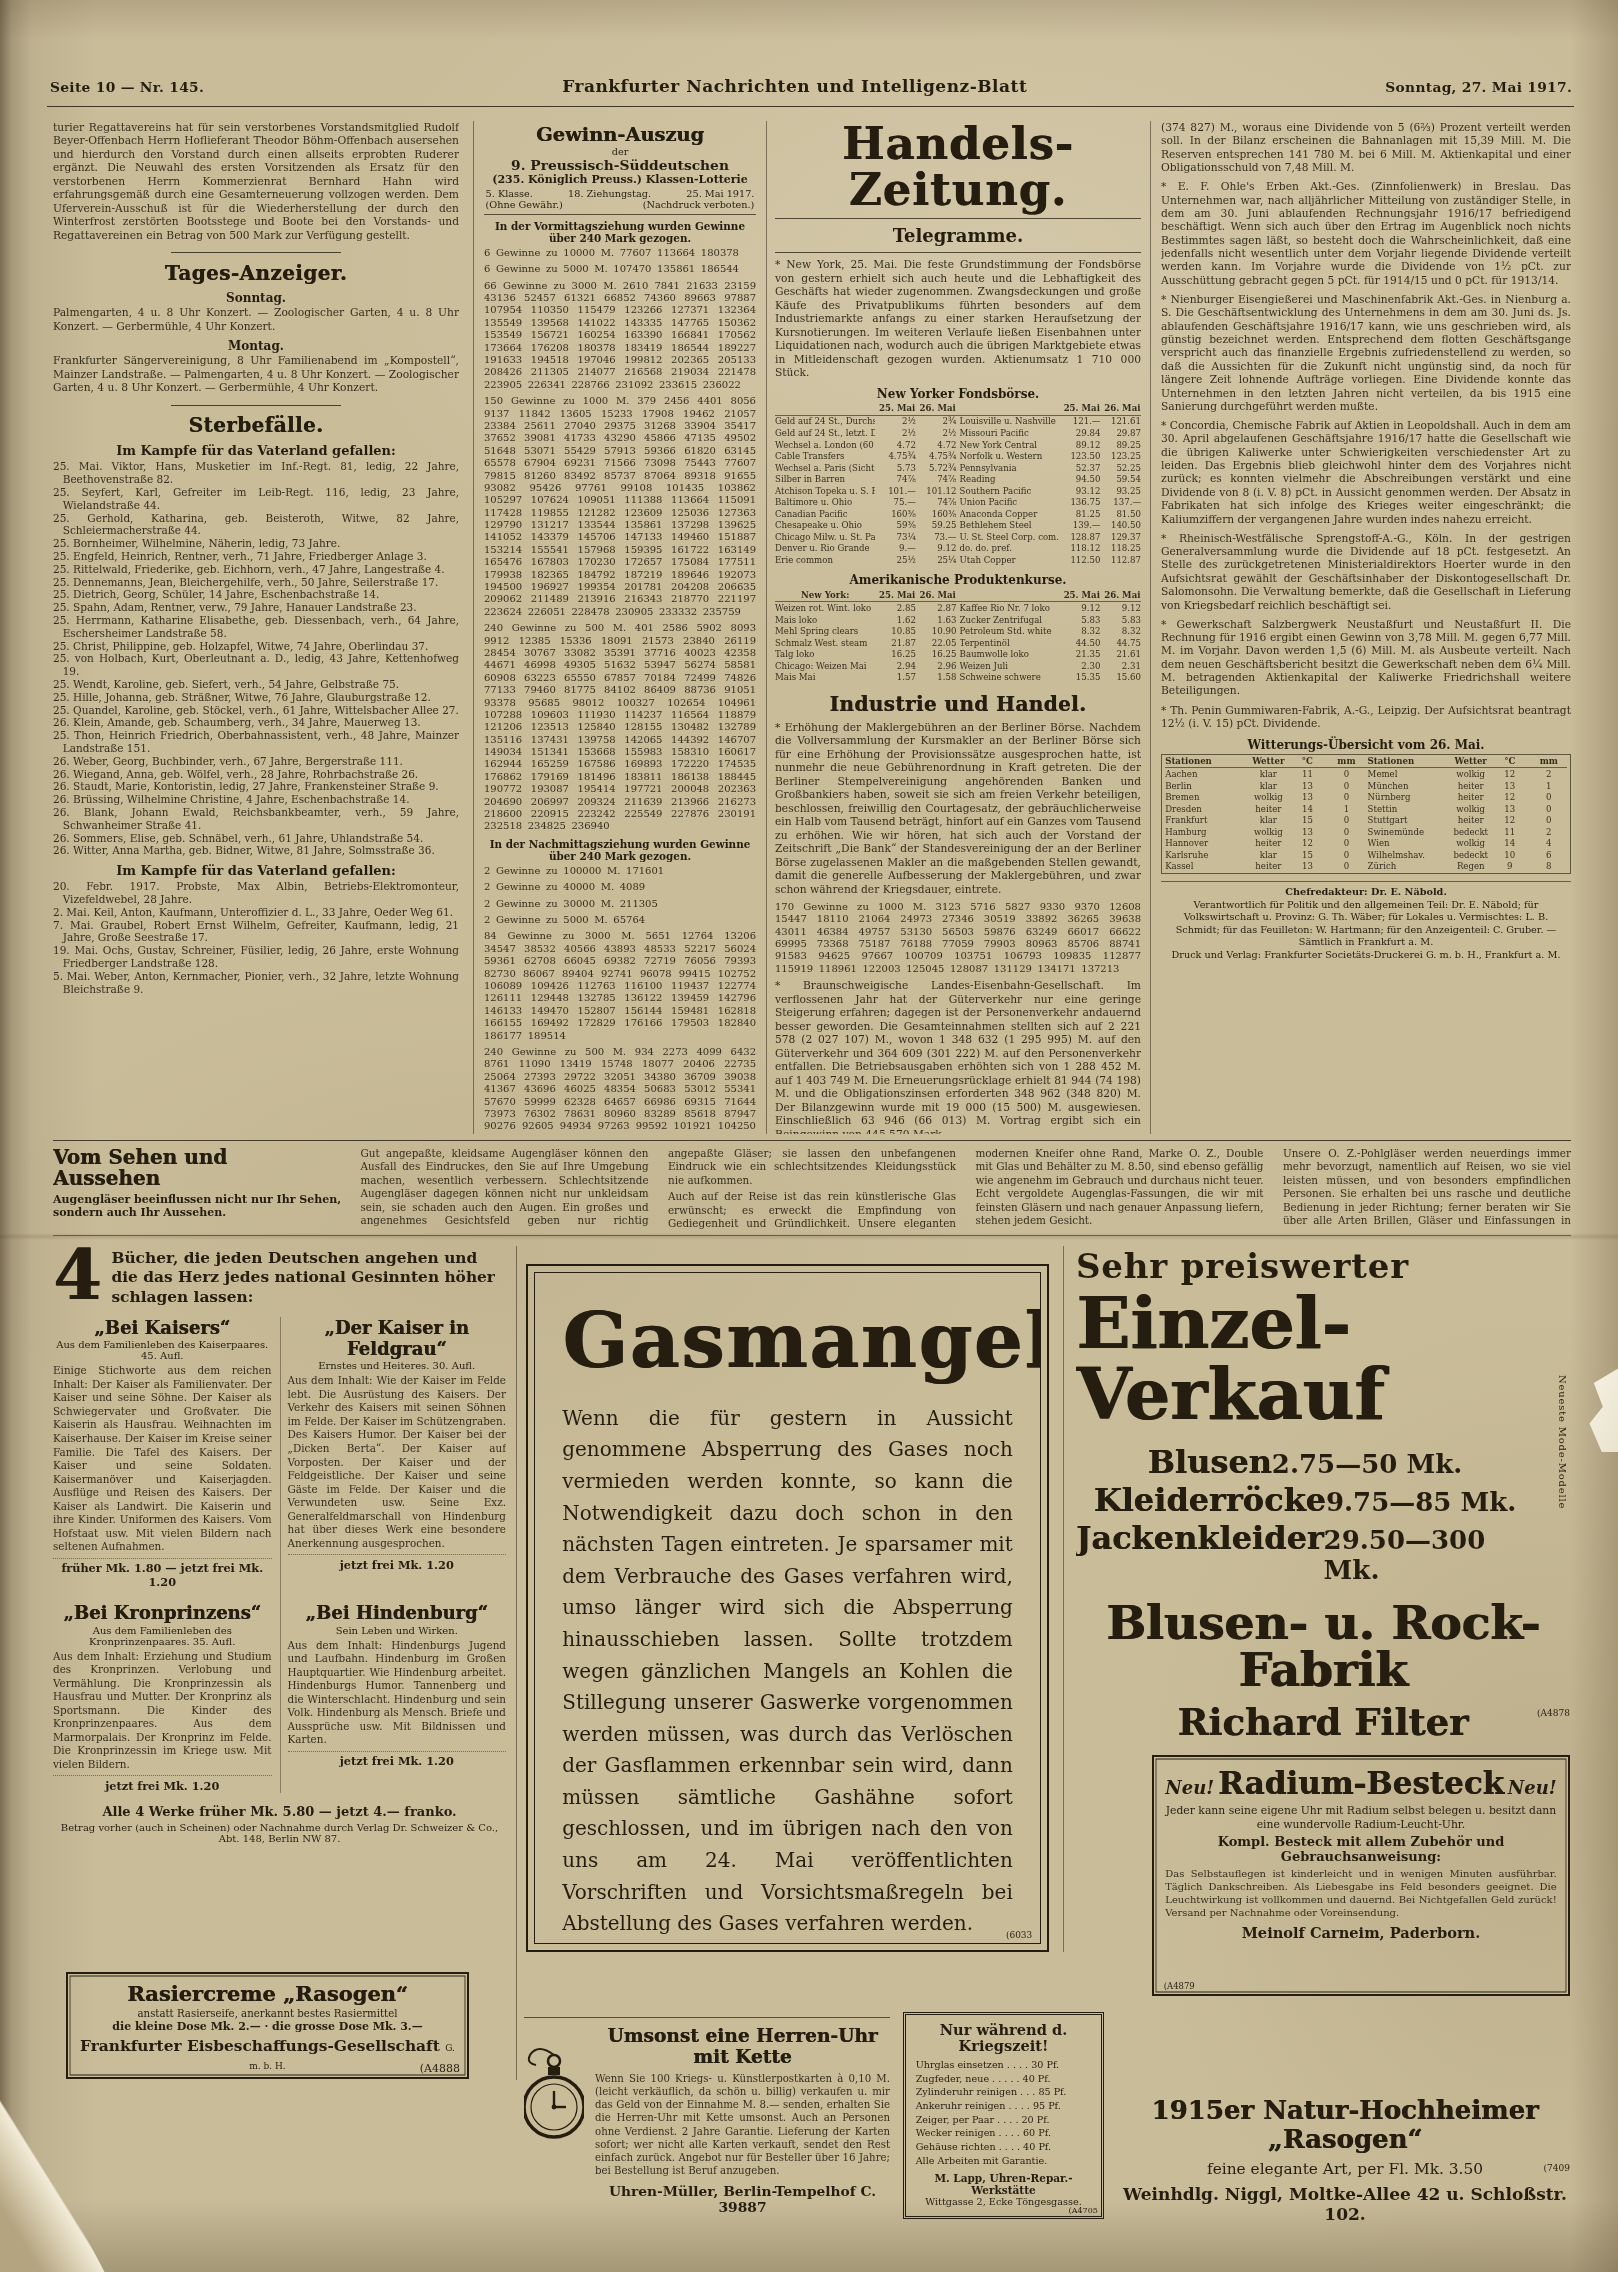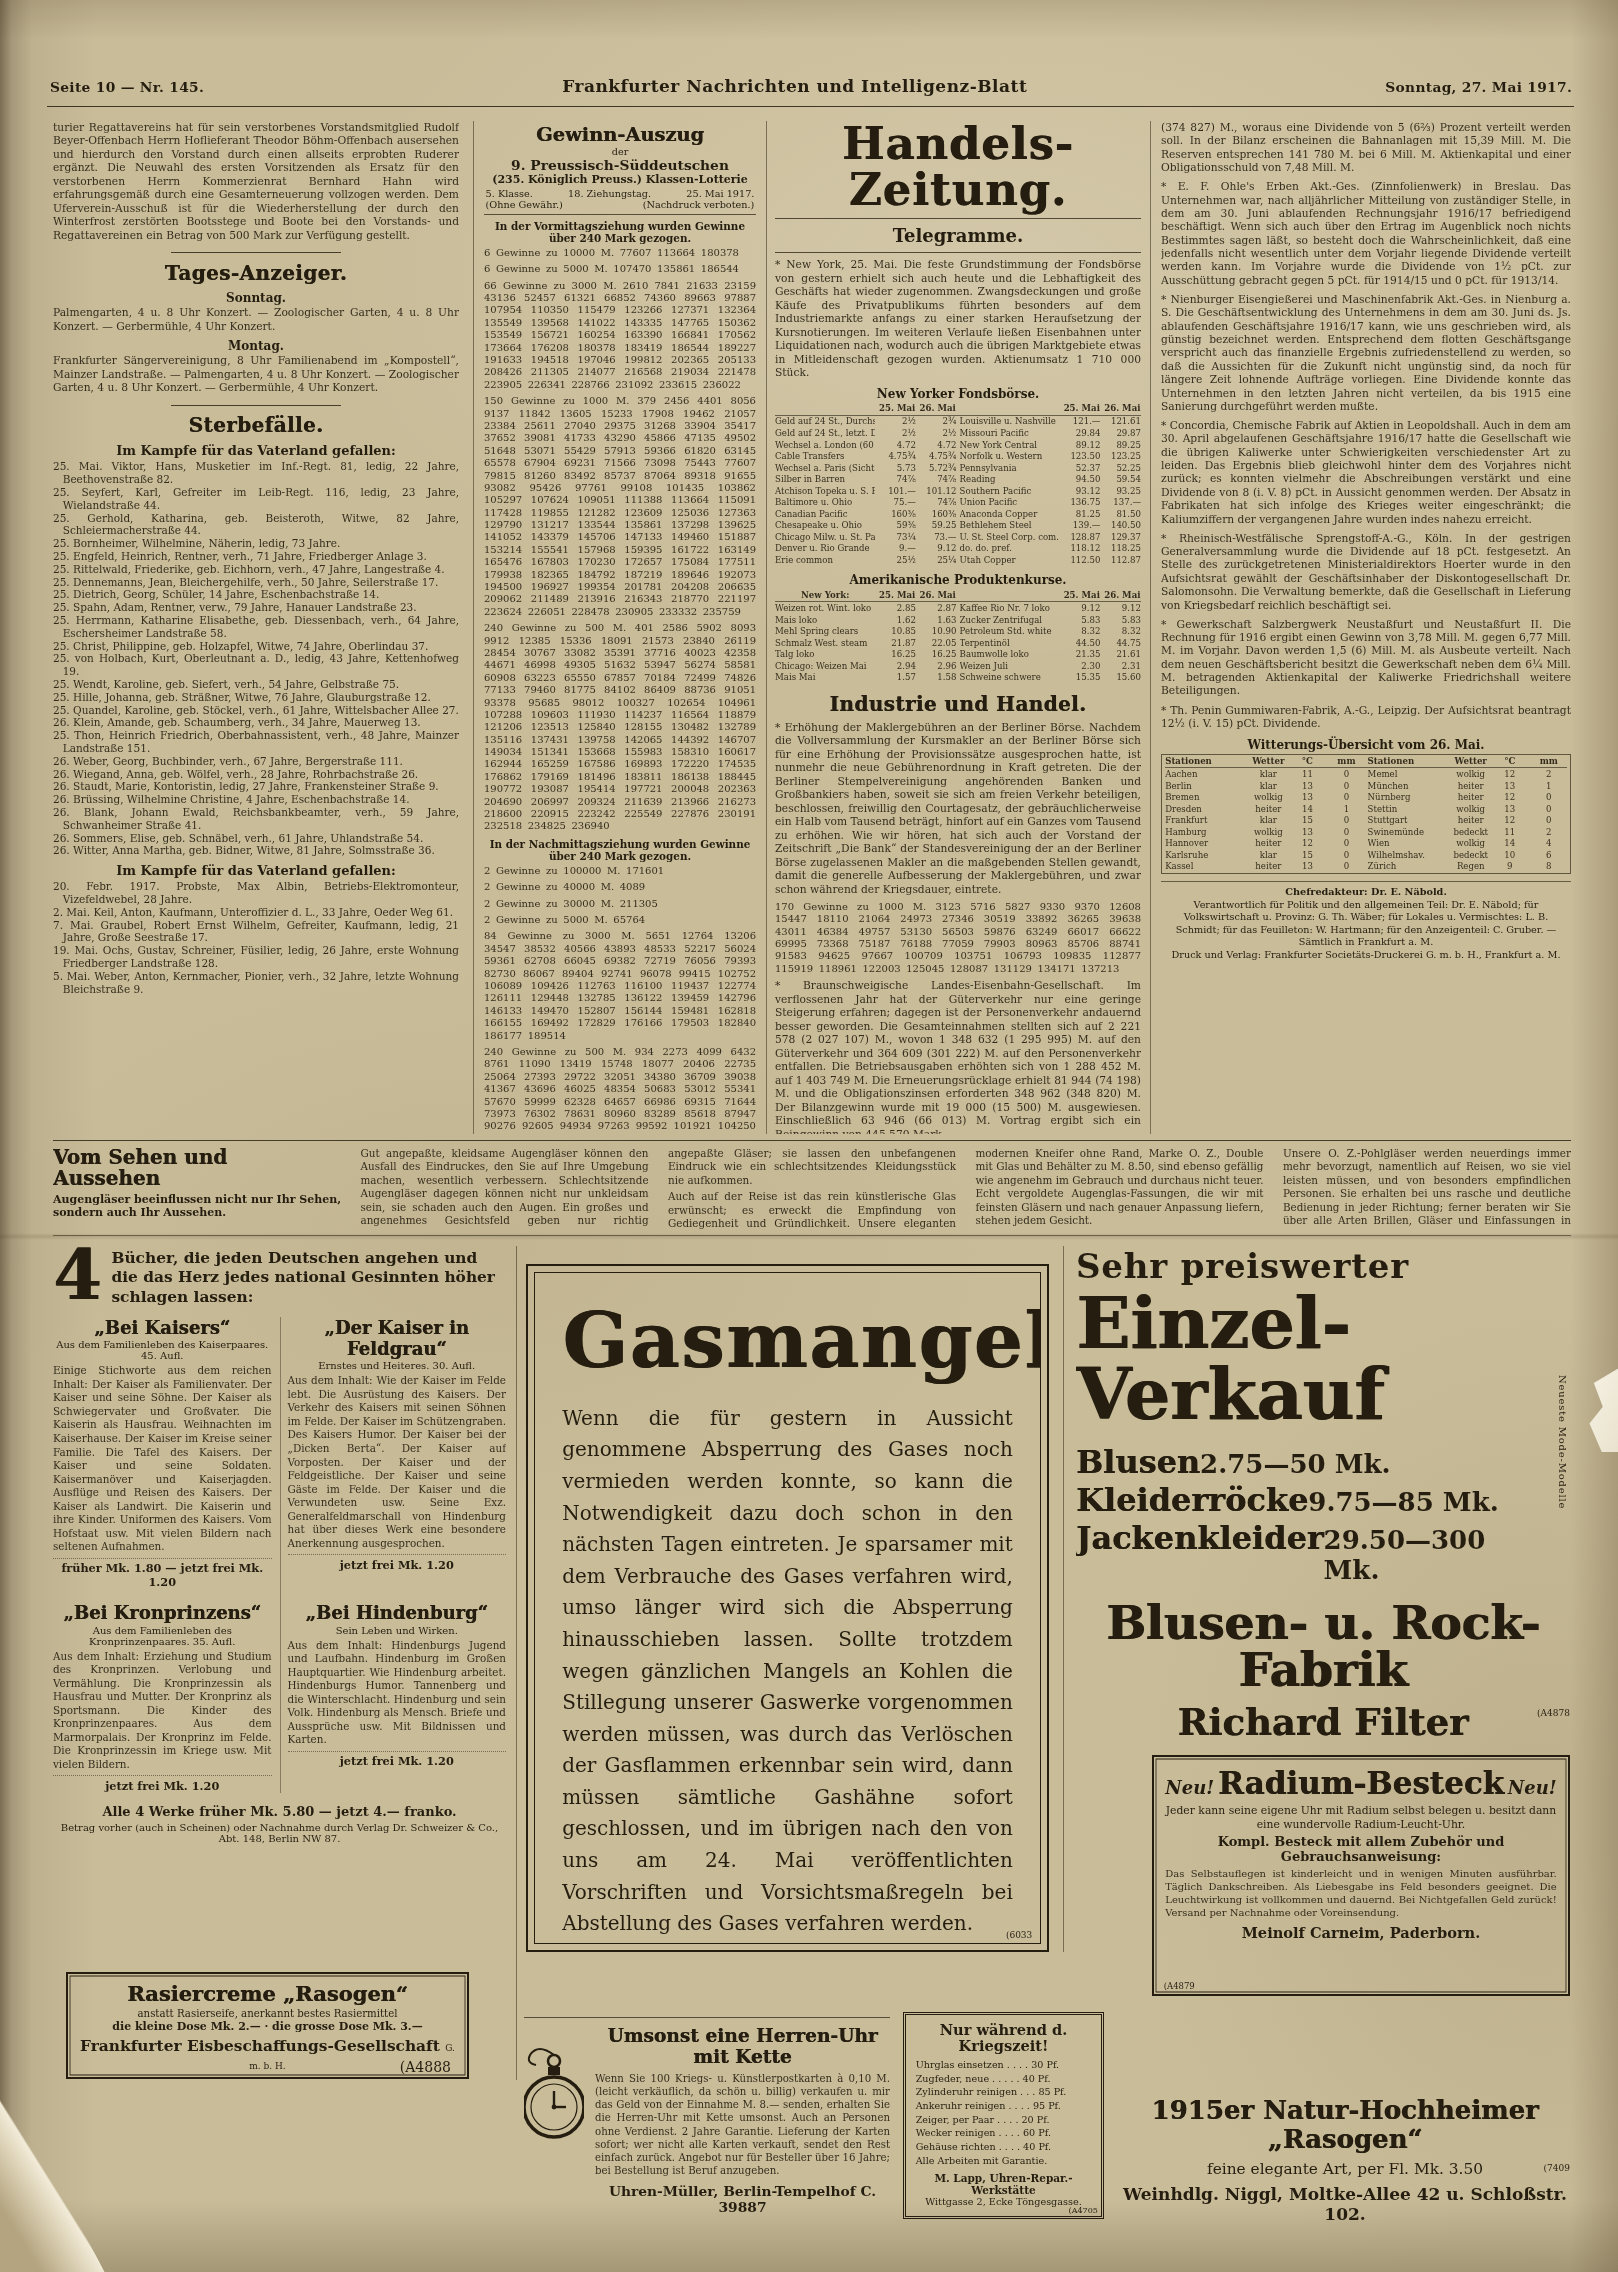--- a/index.html
+++ b/index.html
@@ -84,21 +84,21 @@
 
   .ad-gas{ position:absolute; left:526px; top:1264px; width:523px; height:688px; border:2.4px solid #251e10; padding:5.7px; }
   .gas-inner{ border:1.2px solid #251e10; height:100%; padding:19.4px 27.5px; position:relative; overflow:hidden; }
   .gas-title{ font-size:77px; font-weight:700; text-align:center; letter-spacing:1.6px; line-height:1; margin:9.7px 0 24px; text-shadow:1px 0 currentColor; }
   .gas-body{ font-size:20px; line-height:1.58; text-align:justify; }
   .gas-code{ position:absolute; right:8px; bottom:3.2px; font-size:9px; }
 
   .ad-einzel{ position:absolute; left:1076px; top:1246px; width:494px; height:495px; overflow:hidden; }
   .ev-pre{ font-size:34px; font-weight:700; letter-spacing:0.8px; }
   .ev-title{ font-size:71px; font-weight:700; line-height:1; margin:1.6px 0 13px; text-shadow:1.1px 0 currentColor; }
-  .ev-row{ display:flex; justify-content:flex-start; align-items:baseline; padding-right:36px; }
+  .ev-row{ display:flex; justify-content:center; align-items:baseline; padding-right:36px; }
   .ev-label{ font-size:32px; font-weight:700; text-shadow:0.5px 0 currentColor; }
   .ev-price{ font-size:26px; font-weight:700; }
   .ev-note{ position:absolute; right:1.6px; top:129px; writing-mode:vertical-rl; font-size:10px; letter-spacing:0.8px; }
   .ev-fab{ font-size:47px; font-weight:700; text-align:center; margin-top:14.6px; line-height:1; text-shadow:1.1px 0 currentColor; }
   .ev-owner{ font-size:37px; font-weight:700; text-align:center; position:relative; margin-top:6.5px; text-shadow:0.6px 0 currentColor; }
   .ev-code{ position:absolute; right:0; top:8px; font-size:9px; font-weight:400; text-shadow:none; }
 
   .ad-radium{ position:absolute; left:1152px; top:1755px; width:418px; height:241px; border:2px solid #251e10; box-shadow:inset 0 0 0 1.6px #c9bc99, inset 0 0 0 2.4px #251e10; padding:8px 11.3px; overflow:hidden; }
   .ra-titlerow{ display:flex; justify-content:space-between; align-items:baseline; }
   .ra-neu{ font-size:18px; font-weight:700; font-style:italic; }
@@ -110,21 +110,21 @@
   .ra-sig{ font-size:14.6px; font-weight:700; text-align:center; margin-top:4.9px; }
   .ra-code{ position:absolute; left:9.7px; bottom:3.2px; font-size:8.5px; }
 
   .ad-rasogen{ position:absolute; left:66px; top:1972px; width:403px; height:107px; border:2px solid #251e10; box-shadow:inset 0 0 0 1.6px #c9bc99, inset 0 0 0 2.4px #251e10; padding:7.3px 9.7px; text-align:center; overflow:hidden; }
   .rs-title{ font-size:21px; font-weight:700; text-shadow:0.5px 0 currentColor; }
   .rs-line1{ font-size:10.2px; margin-top:1.6px; }
   .rs-line2{ font-size:11px; font-weight:700; margin-top:1.6px; }
   .rs-company{ font-size:15.4px; font-weight:700; margin-top:4px; }
   .rs-gmbh{ font-size:9px; font-weight:400; }
   .rs-addr{ font-size:10.5px; margin-top:1.6px; }
-  .rs-code{ position:absolute; right:16px; bottom:1.6px; font-size:14px; }
+  .rs-code{ position:absolute; right:7px; bottom:1.6px; font-size:11px; }
 
   .ad-umsonst{ position:absolute; left:524px; top:2017px; width:366px; height:202px; border-top:1.2px solid rgba(37,30,16,.7); padding-top:8px; overflow:hidden; }
   .watch{ position:absolute; left:0; top:19.4px; width:60px; height:128px; }
   .um-content{ margin-left:71px; position:relative; }
   .um-title{ font-size:18.6px; font-weight:700; line-height:1.12; text-align:center; text-shadow:0.4px 0 currentColor; }
   .um-body{ font-size:10.2px; line-height:1.3; text-align:justify; margin-top:4px; color:rgba(37,30,16,.92); }
   .um-sig{ font-size:13.8px; font-weight:700; text-align:center; margin-top:4.9px; }
   .um-code{ position:absolute; right:1.6px; bottom:-13px; font-size:8px; }
 
   .ad-kriegszeit{ position:absolute; left:903px; top:2012px; width:201px; height:207px; border:3.2px double #251e10; padding:6.5px 9.7px; overflow:hidden; }

